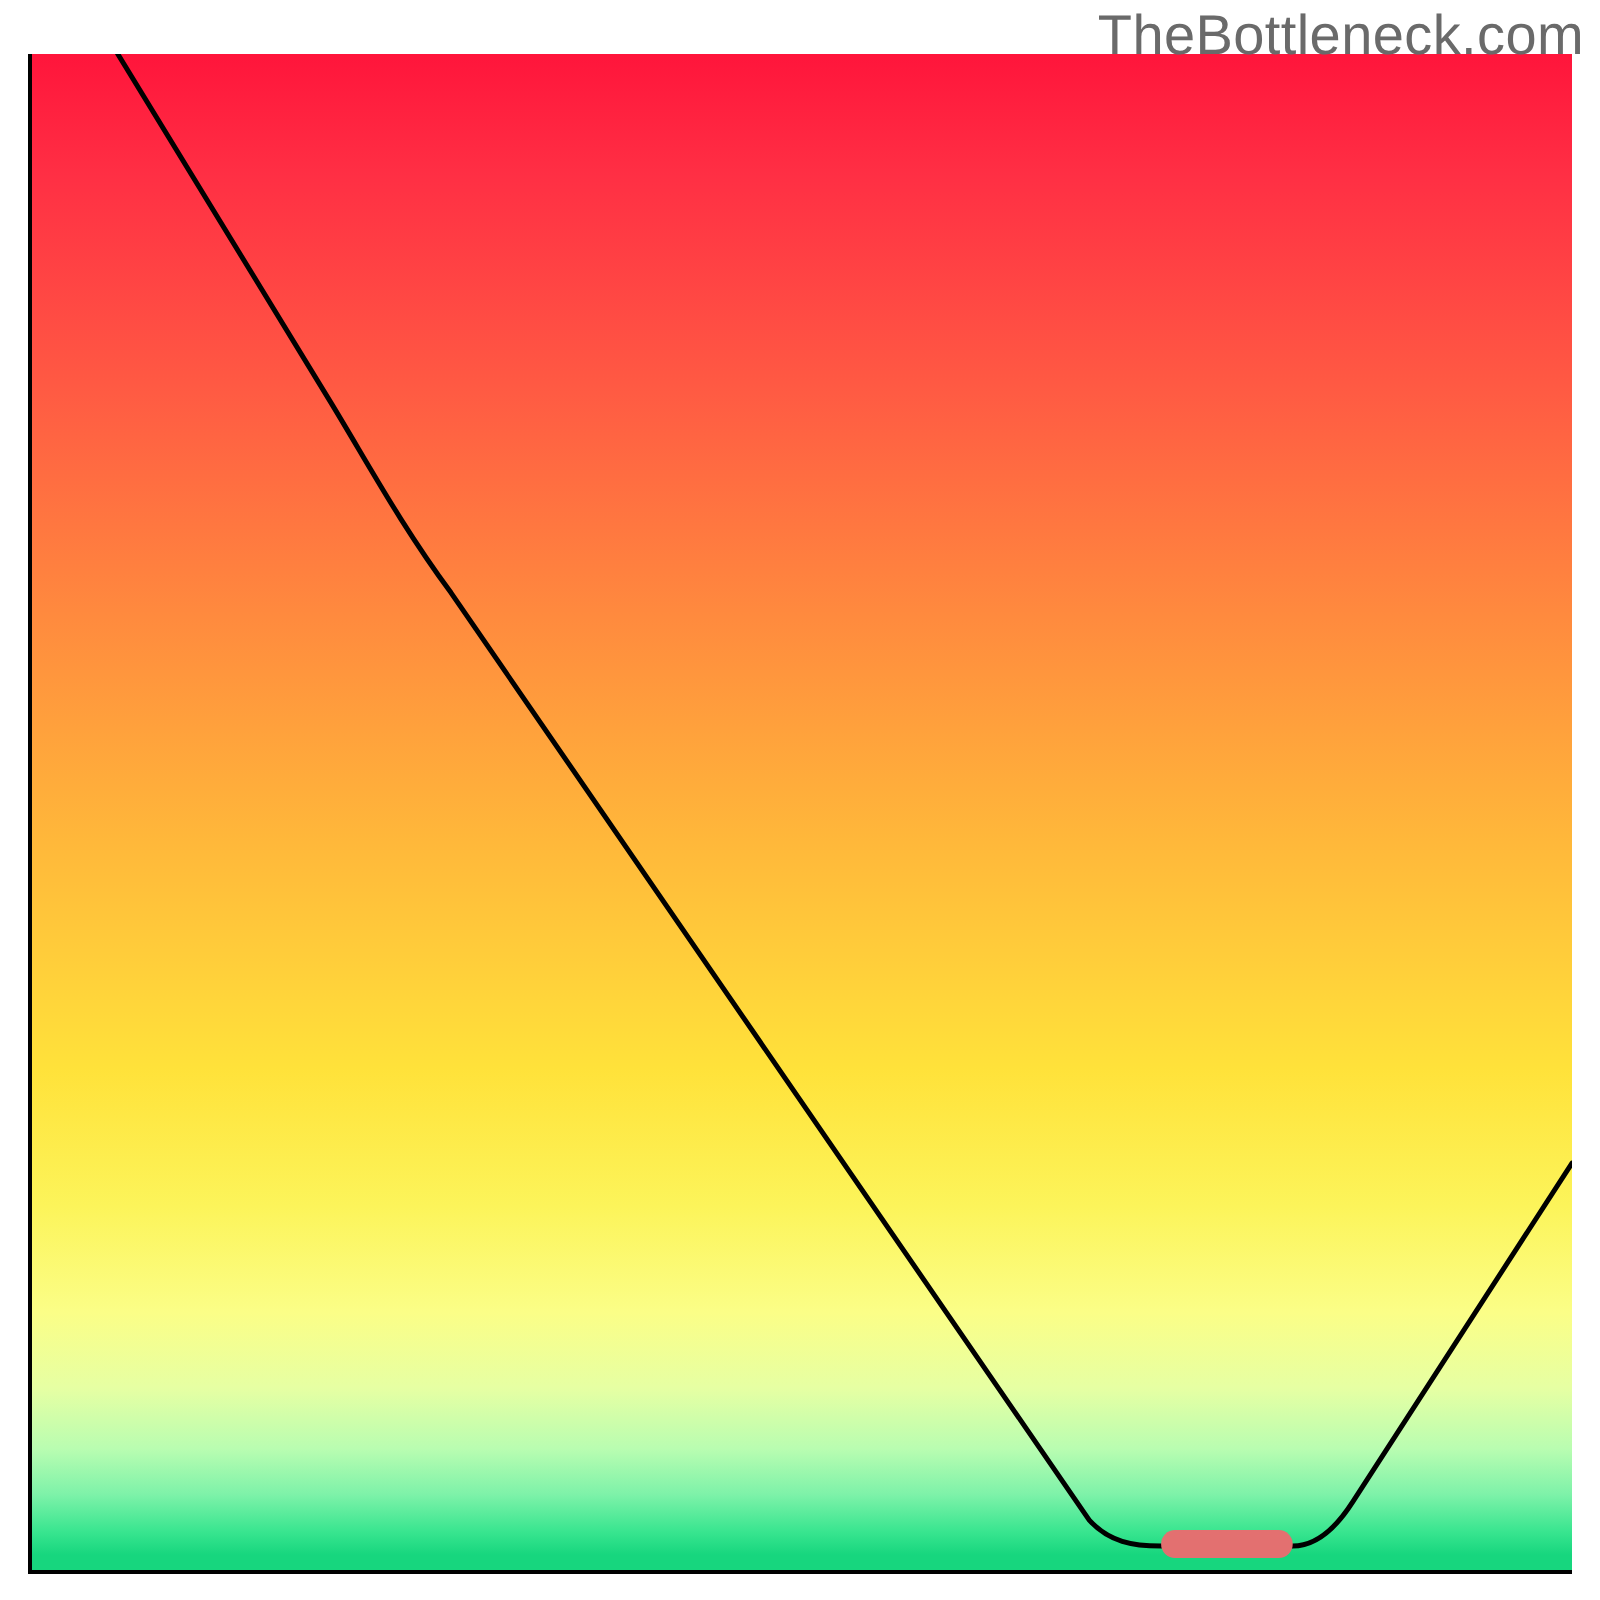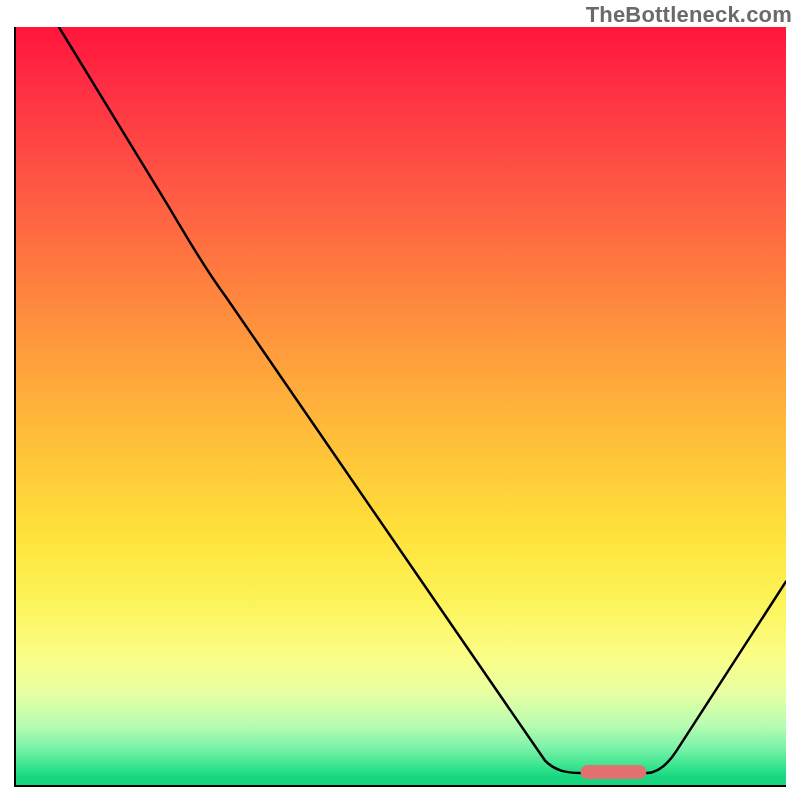--- a/index.html
+++ b/index.html
@@ -12,22 +12,22 @@
   }
   .container {
     position: relative;
     width: 800px;
     height: 800px;
   }
   .watermark {
     position: absolute;
     top: 2px;
     right: 8px;
-    font-size: 22px;
-    font-weight: 700;
+    font-size: 28px;
+    font-weight: 400;
     color: #6a6a6a;
     letter-spacing: 0.2px;
     z-index: 10;
   }
   .plot-frame {
     position: absolute;
     left: 14px;
     top: 27px;
     width: 772px;
     height: 760px;

